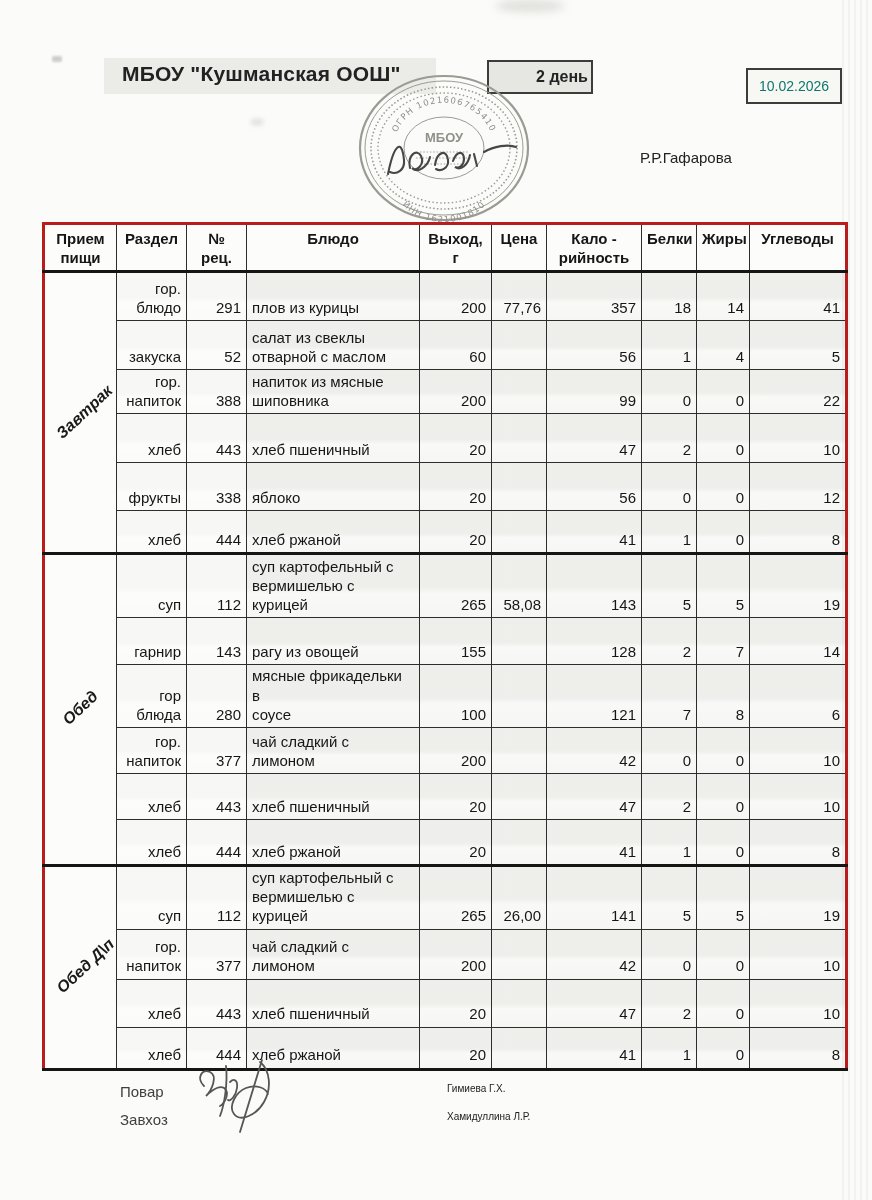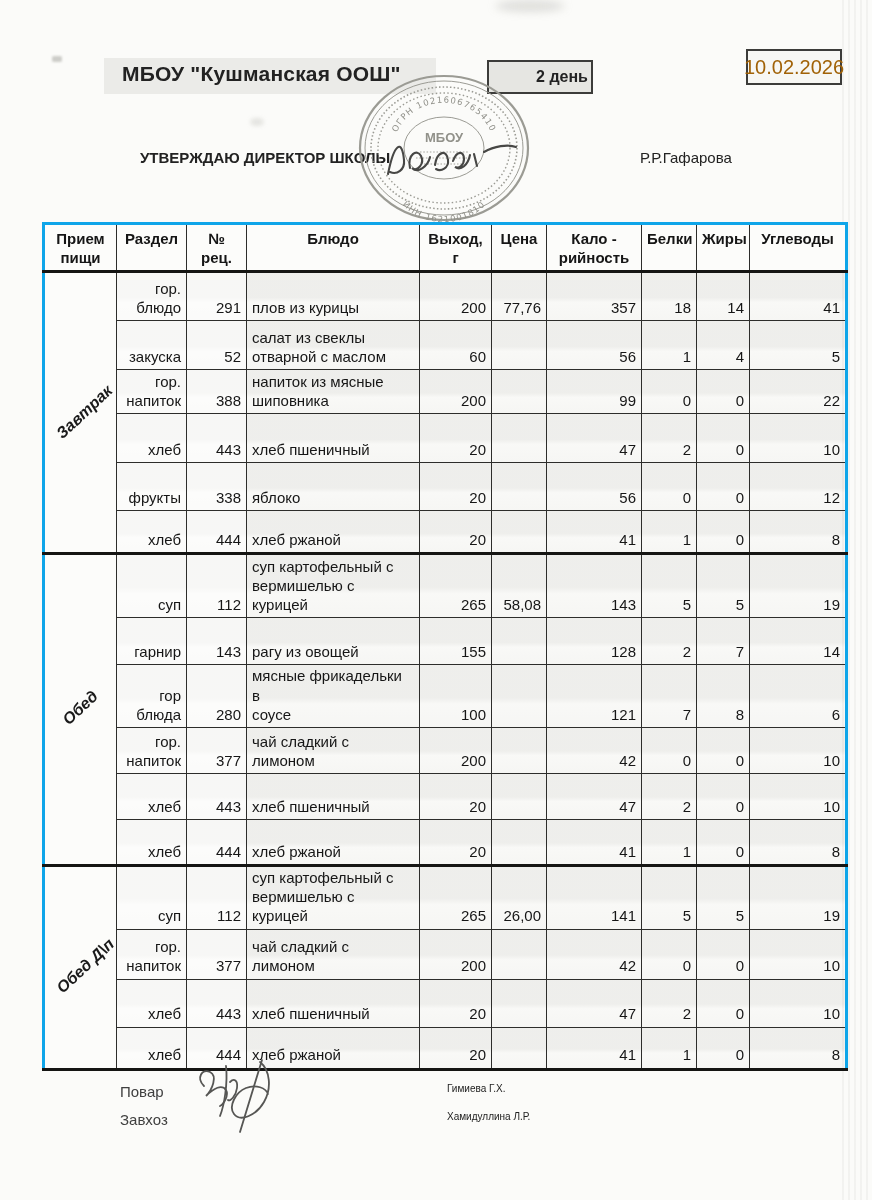--- a/index.html
+++ b/index.html
@@ -31,24 +31,24 @@
     position:absolute;left:122px;top:62px;
     font-size:21px;font-weight:700;letter-spacing:.2px;color:#222;
   }
   .day-box{
     position:absolute;left:487px;top:60px;width:58px;height:30px;
     border:2px solid #3c3c3a;background:#e6e6e2;
     display:flex;align-items:center;justify-content:center;
     font-size:16px;font-weight:700;color:#232323;padding-left:44px;
   }
   .date-box{
-    position:absolute;left:746px;top:49px;width:92px;height:32px;
+    position:absolute;left:746px;top:68px;width:92px;height:32px;
     border:2px solid #3c3c3a;background:#f7f7f4;
     display:flex;align-items:center;justify-content:center;
-    font-size:20px;color:#a16207;
+    font-size:14px;color:#0f766e;
   }
   .approve-line{position:absolute;left:140px;top:149px;font-size:15px;font-weight:700;color:#222;}
   .director-name{position:absolute;left:640px;top:149px;font-size:15px;color:#222;}
   .stamp{position:absolute;left:356px;top:72px;width:176px;height:152px;}
   
   .menu-table{
     position:absolute;left:42px;top:222px;width:805px;
     border-collapse:collapse;table-layout:fixed;
     font-size:15px;color:#161616;
   }
@@ -57,21 +57,21 @@
     padding:1px 5px 3px 5px;
     vertical-align:bottom;
     white-space:pre-line;
     overflow:hidden;
     line-height:1.28;
   }
   .menu-table th{
     vertical-align:top;text-align:center;font-weight:700;
     padding-top:4px;background:#fcfcfa;
   }
-  .menu-table{border:3px solid #0ea5e9;}
+  .menu-table{border:3px solid #b91c1c;}
   .menu-table thead tr{height:46px;}
   .menu-table thead th{border-bottom:3px solid #151513;}
   tr.sec-end td{border-bottom:3px solid #151513;}
   .cl{text-align:left;}
   .cr{text-align:right;}
   tbody tr{
     background:linear-gradient(180deg, rgba(104,104,95,.085) 0%, rgba(104,104,95,.085) 52%, rgba(104,104,95,.015) 62%, rgba(104,104,95,.035) 100%);
   }
   td.meal-cell{
     background:#fcfcfa;vertical-align:middle;text-align:center;
@@ -99,21 +99,20 @@
 
   <div class="top-smudge"></div>
   <div class="speck1"></div>
   <div class="speck2"></div>
   <div class="edge-streaks"></div>
 
   <div class="title-band"></div>
   <div class="doc-title">МБОУ "Кушманская ООШ"</div>
   <div class="day-box">2 день</div>
   <div class="date-box">10.02.2026</div>
-  <div class="approve-line">УТВЕРЖДАЮ ДИРЕКТОР  ШКОЛЫ</div>
   <div class="director-name">Р.Р.Гафарова</div>
 
   <svg class="stamp" viewBox="0 0 176 152">
     <g stroke="#9b9b94" fill="none">
       <ellipse cx="88" cy="76" rx="84" ry="72" stroke-width="2.2"></ellipse>
       <ellipse cx="88" cy="76" rx="79" ry="67" stroke-width="1"></ellipse>
       <ellipse cx="88" cy="76" rx="73" ry="61" stroke-width="1.6" stroke-dasharray="1.5 2.2"></ellipse>
       <ellipse cx="88" cy="76" rx="66" ry="55" stroke-width="1.4" stroke-dasharray="1.5 2.4"></ellipse>
       <ellipse cx="88" cy="76" rx="40" ry="31" stroke-width="1"></ellipse>
     </g>

